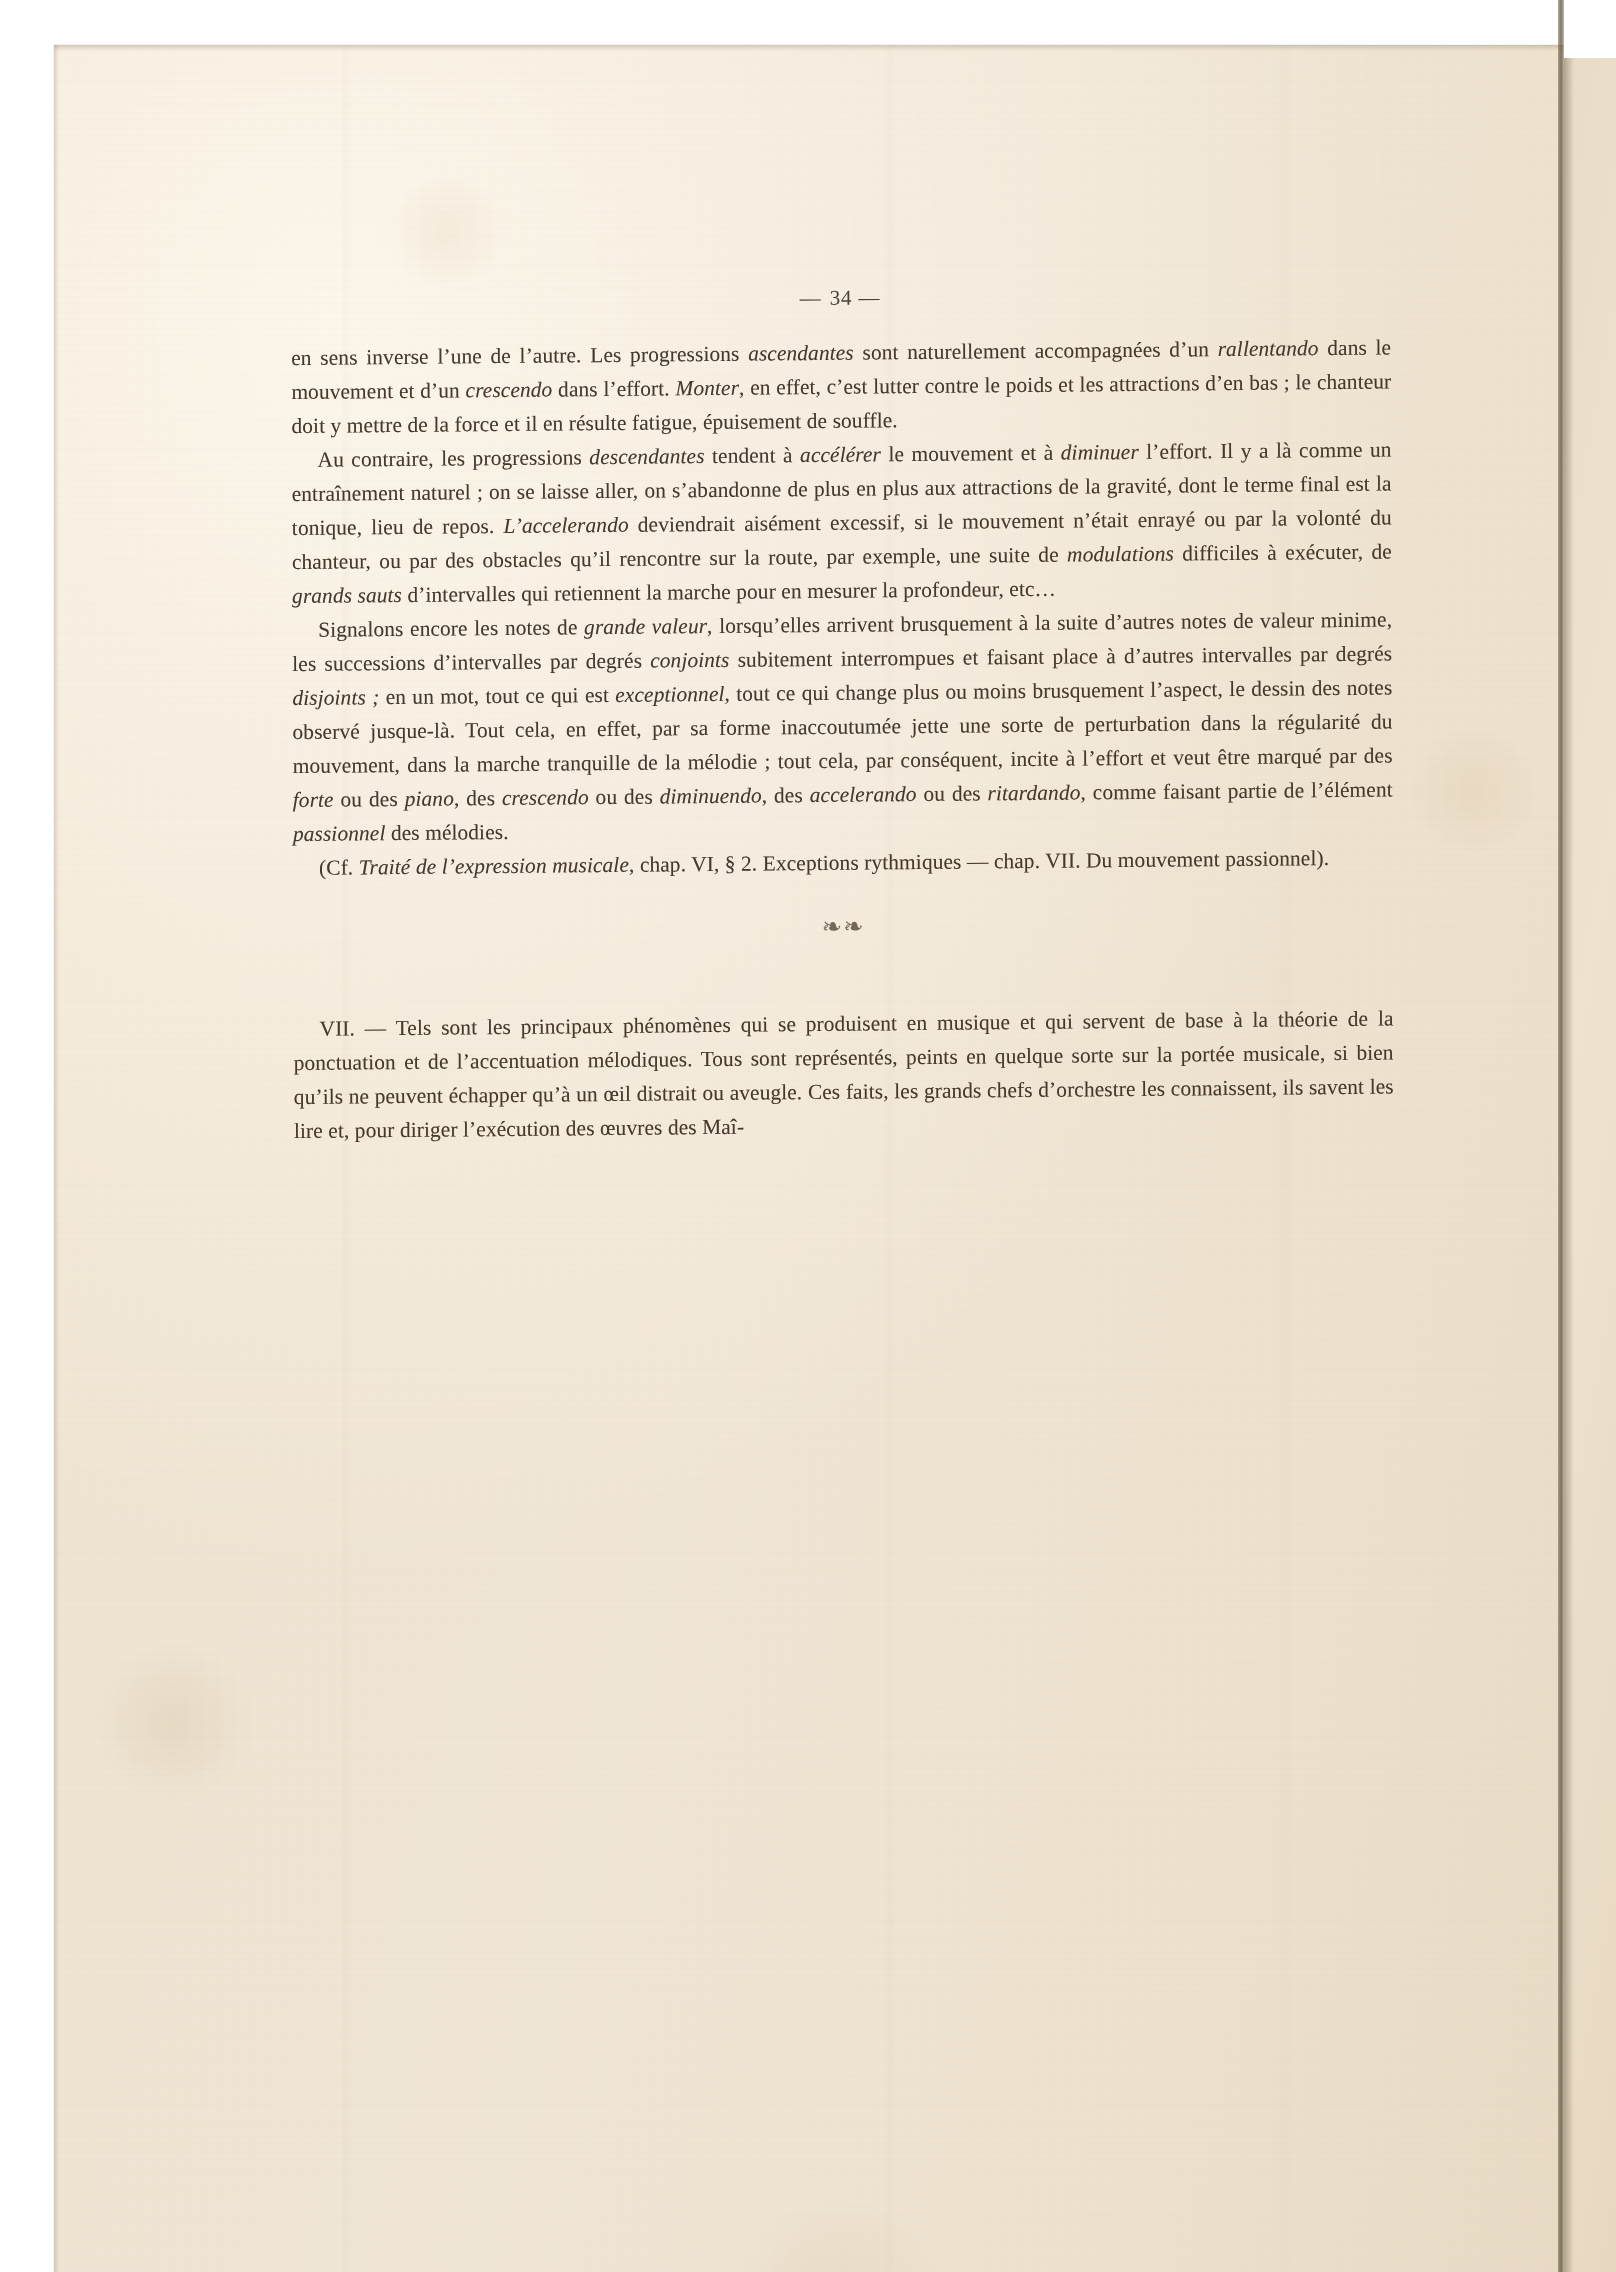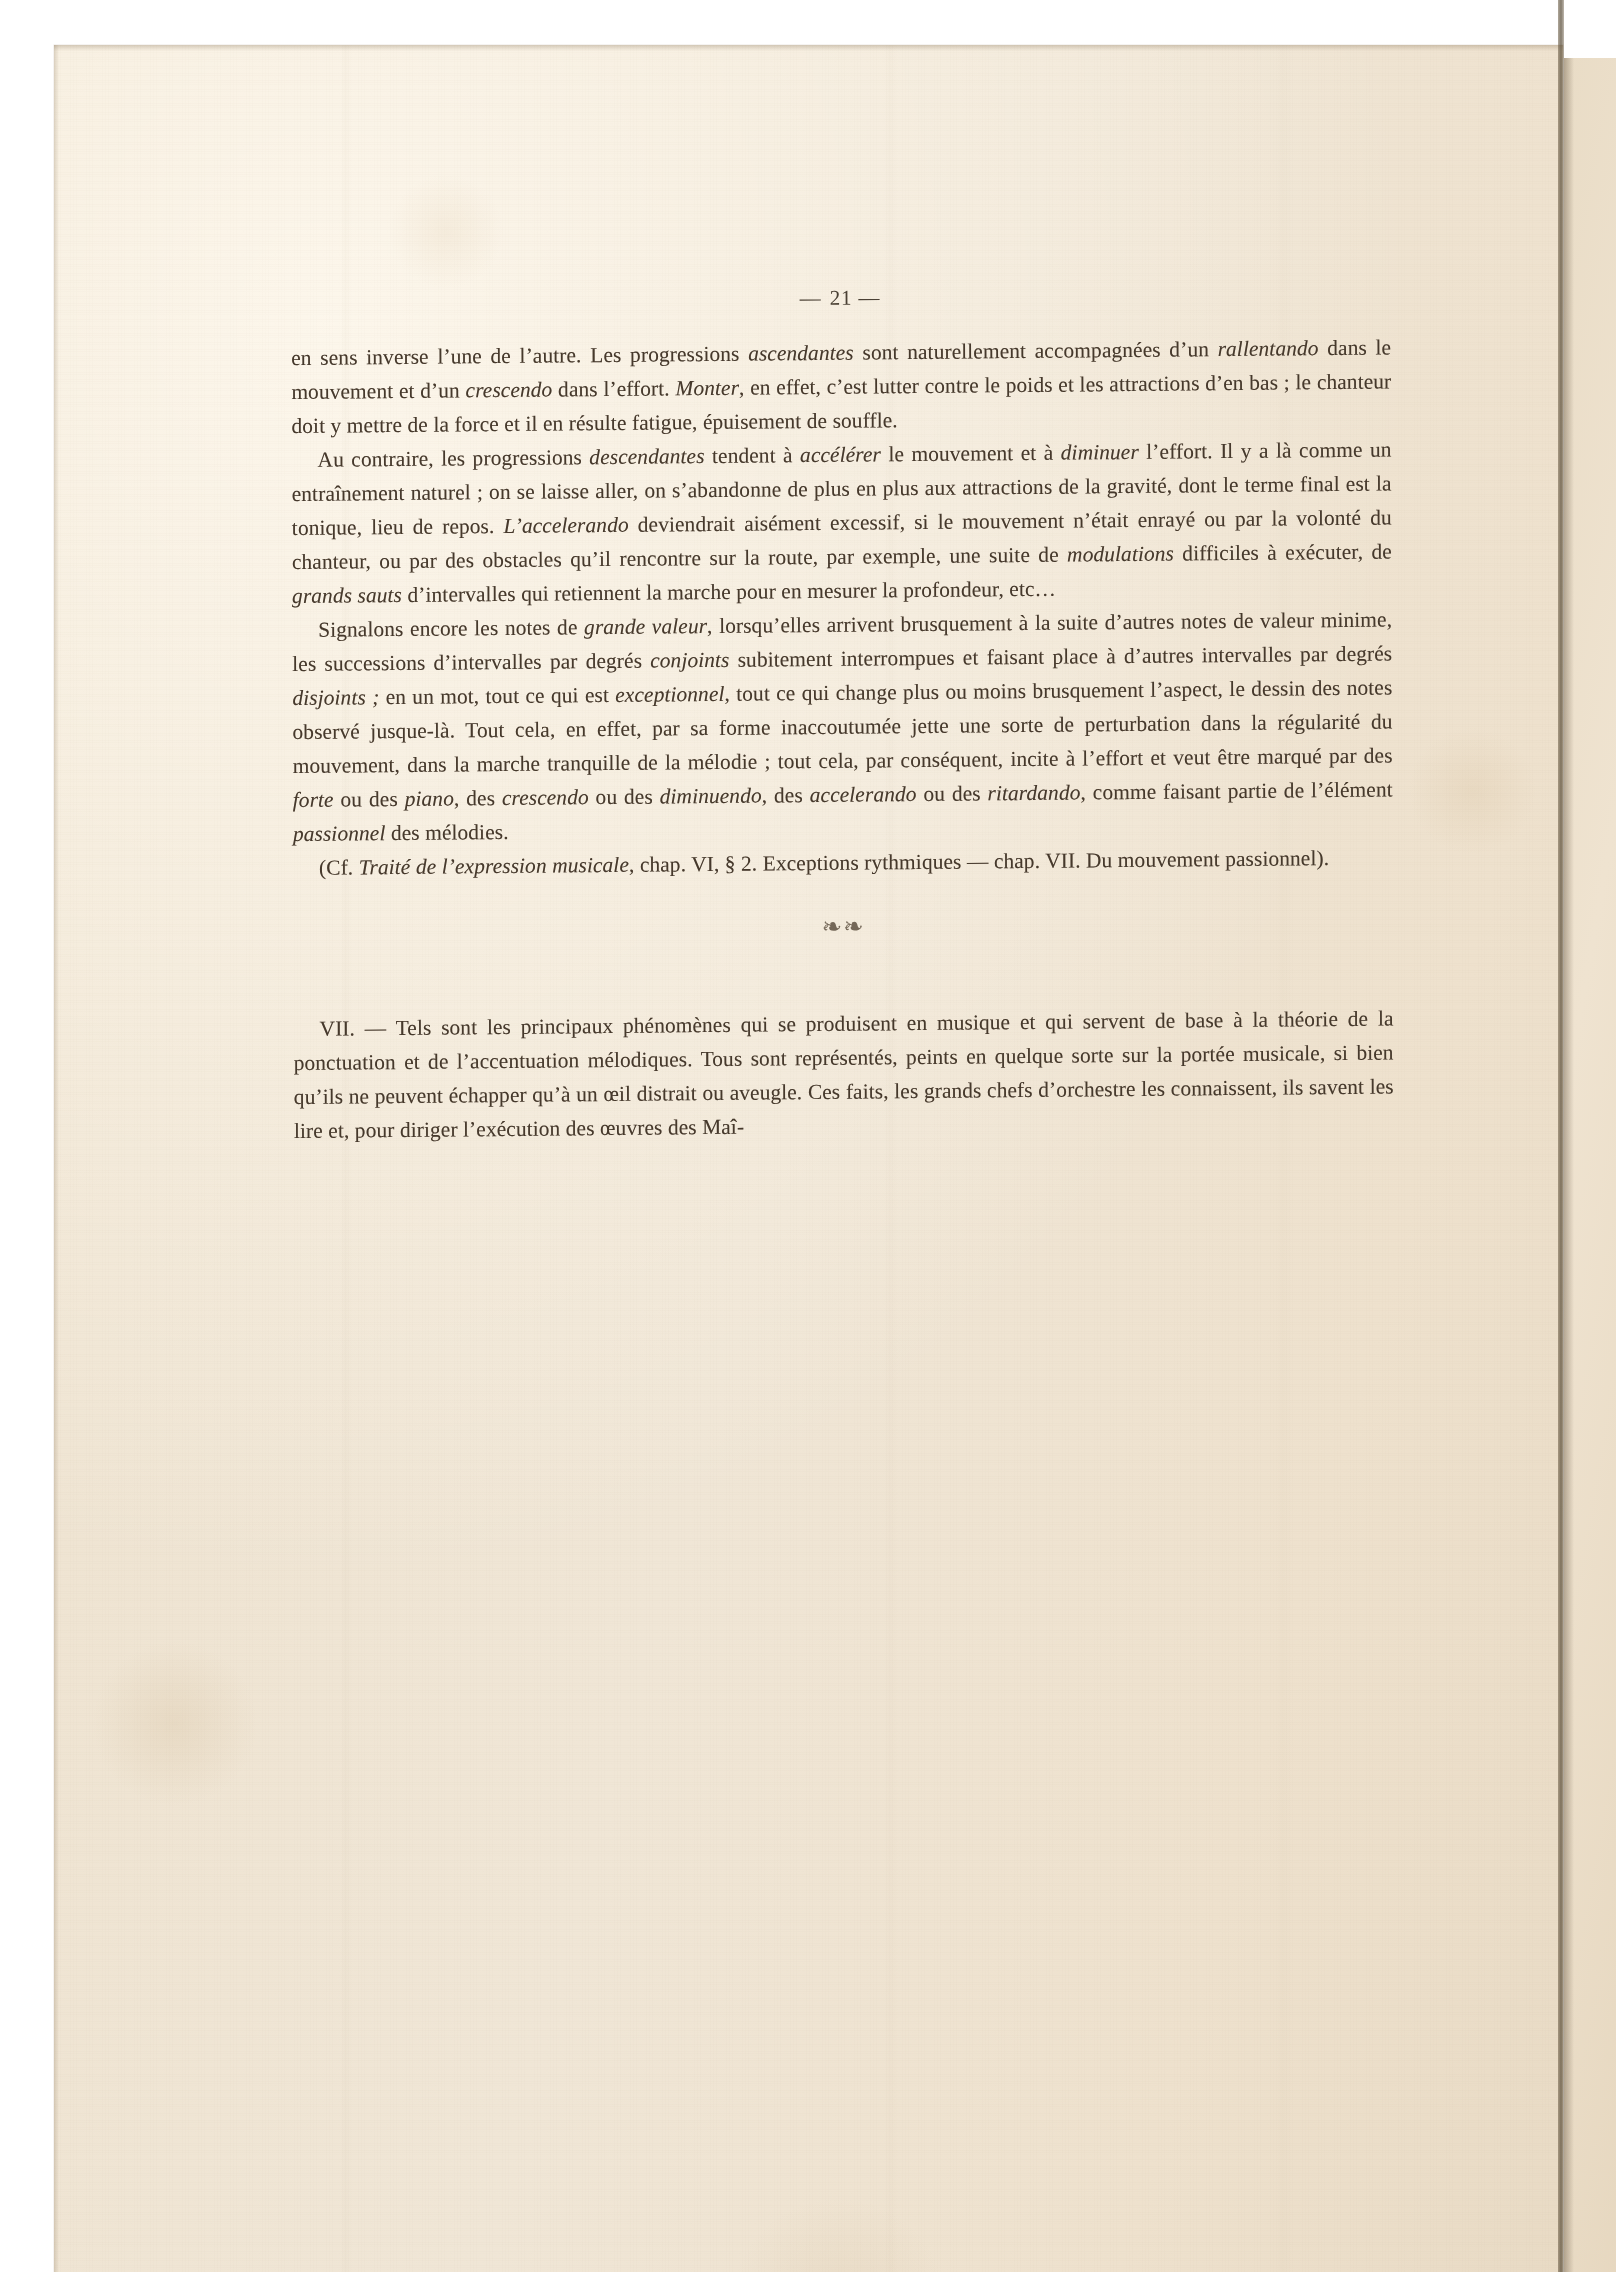--- a/index.html
+++ b/index.html
@@ -181,21 +181,21 @@
 
   <div class="gutter-white-top"></div>
   <div class="gutter-dark"></div>
   <div class="gutter-strip"></div>
   <div class="gutter-strip-shadow"></div>
 
   <div class="textblock skew">
 
     <div class="folio">
       <span class="dash">—</span>
-      <span>21</span>
+      <span>34</span>
       <span class="dash">—</span>
     </div>
 
     <p class="para"><span>en sens inverse l’une de l’autre. Les progressions </span><em>ascendantes</em><span> sont naturellement accompagnées d’un </span><em>rallentando</em><span> dans le mouvement et d’un </span><em>crescendo</em><span> dans l’effort. </span><em>Monter</em><span>, en effet, c’est lutter contre le poids et les attractions d’en bas ; le chanteur doit y mettre de la force et il en résulte fatigue, épuisement de souffle.</span></p>
     <p class="para indent"><span>Au contraire, les progressions </span><em>descendantes</em><span> tendent à </span><em>accélérer</em><span> le mouvement et à </span><em>diminuer</em><span> l’effort. Il y a là comme un entraînement naturel ; on se laisse aller, on s’abandonne de plus en plus aux attractions de la gravité, dont le terme final est la tonique, lieu de repos. </span><em>L’accelerando</em><span> deviendrait aisément excessif, si le mouvement n’était enrayé ou par la volonté du chanteur, ou par des obstacles qu’il rencontre sur la route, par exemple, une suite de </span><em>modulations</em><span> difficiles à exécuter, de </span><em>grands sauts</em><span> d’intervalles qui retiennent la marche pour en mesurer la profondeur, etc…</span></p>
     <p class="para indent"><span>Signalons encore les notes de </span><em>grande valeur</em><span>, lorsqu’elles arrivent brusquement à la suite d’autres notes de valeur minime, les successions d’intervalles par degrés </span><em>conjoints</em><span> subitement interrompues et faisant place à d’autres intervalles par degrés </span><em>disjoints ;</em><span> en un mot, tout ce qui est </span><em>exceptionnel</em><span>, tout ce qui change plus ou moins brusquement l’aspect, le dessin des notes observé jusque-là. Tout cela, en effet, par sa forme inaccoutumée jette une sorte de perturbation dans la régularité du mouvement, dans la marche tranquille de la mélodie ; tout cela, par conséquent, incite à l’effort et veut être marqué par des </span><em>forte</em><span> ou des </span><em>piano</em><span>, des </span><em>crescendo</em><span> ou des </span><em>diminuendo</em><span>, des </span><em>accelerando</em><span> ou des </span><em>ritardando</em><span>, comme faisant partie de l’élément </span><em>passionnel</em><span> des mélodies.</span></p>
     <p class="para indent"><span>(Cf. </span><em>Traité de l’expression musicale</em><span>, chap. VI, § 2. Exceptions rythmiques — chap. VII. Du mouvement passionnel).</span></p>
 
     <div class="ornament">❧❧</div>
 

